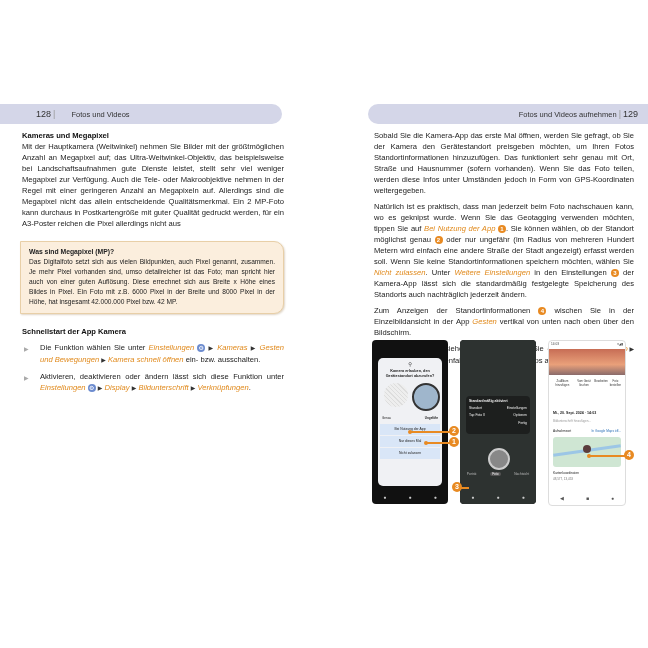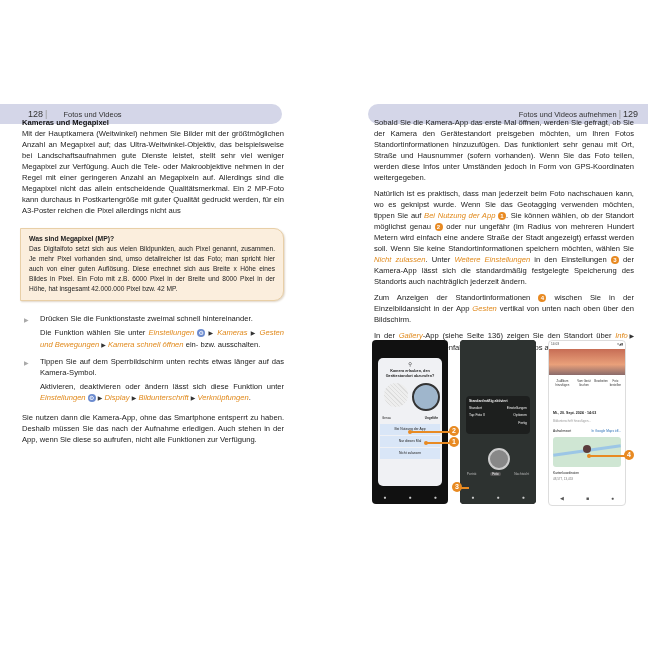--- a/index.html
+++ b/index.html
@@ -9,26 +9,26 @@
 
   .page { position:absolute; top:104px; }
   .page.left { left:0; width:324px; }
   .page.right { left:324px; width:324px; }
 
   .header { position:absolute; height:20px; background:#d4d6e8; display:flex; align-items:center;
             font-size:7.5px; color:#333; }
   .left .header { left:0; top:0; width:282px; border-radius:0 10px 10px 0; }
   .right .header { left:44px; top:0; width:280px; border-radius:10px 0 0 10px; justify-content:flex-end; }
   .pagenum { font-size:9px; color:#333; }
-  .left .pagenum { margin-left:28px; margin-right:14px; }
+  .left .pagenum { margin-left:36px; margin-right:14px; }
   .right .sec { }
   .right .pagenum { margin-right:10px; }
   .bar { color:#999; margin:0 2px; }
 
-  .content { position:absolute; top:13px; font-size:7.6px; line-height:11px; text-align:justify; }
+  .content { position:absolute; top:26px; font-size:7.6px; line-height:11px; text-align:justify; }
   .left .content { left:22px; width:262px; }
   .right .content { left:50px; width:260px; }
 
   h3 { font-size:7.6px; font-weight:bold; margin:0; line-height:11px; color:#111; }
   p { margin:0 0 5px 0; }
   .em { color:#e0891b; font-style:italic; }
 
   .infobox { background:#fbeedd; border:1px solid #e8cfa7; border-radius:0 10px 10px 0; padding:5px 8px 6px 8px;
              margin:12px 0 12px -2px; font-size:6.6px; line-height:10px; box-shadow:1px 1px 2px #e0d6c8; }
   .infobox h4 { margin:0; font-size:6.8px; font-weight:bold; }
@@ -98,35 +98,33 @@
     </div>
     <div class="content">
       <h3>Kameras und Megapixel</h3>
       <p>Mit der Hauptkamera (Weitwinkel) nehmen Sie Bilder mit der größtmöglichen Anzahl an Megapixel auf; das Ultra-Weitwinkel-Objektiv, das beispielsweise bei Landschaftsaufnahmen gute Dienste leistet, stellt sehr viel weniger Megapixel zur Verfügung. Auch die Tele- oder Makroobjektive nehmen in der Regel mit einer geringeren Anzahl an Megapixeln auf. Allerdings sind die Megapixel nicht das allein entscheidende Qualitätsmerkmal. Ein 2 MP-Foto kann durchaus in Postkartengröße mit guter Qualität gedruckt werden, für ein A3-Poster reichen die Pixel allerdings nicht aus</p>
 
       <div class="infobox">
         <h4>Was sind Megapixel (MP)?</h4>
         <div>Das Digitalfoto setzt sich aus vielen Bildpunkten, auch Pixel genannt, zusammen. Je mehr Pixel vorhanden sind, umso detailreicher ist das Foto; man spricht hier auch von einer guten Auflösung. Diese errechnet sich aus Breite x Höhe eines Bildes in Pixel. Ein Foto mit z.B. 6000 Pixel in der Breite und 8000 Pixel in der Höhe, hat insgesamt 42.000.000 Pixel bzw. 42 MP.</div>
       </div>
 
+      <h3 style="margin-bottom:5px;">Schnellstart der App Kamera</h3>
 
       <ul class="steps">
         <li>
           <span class="tri">▶</span>
-          <span>Drücken Sie die Funktionstaste zweimal schnell hintereinander.</span>
           <span class="note"><span>Die Funktion wählen Sie unter </span><span class="em">Einstellungen</span> <span class="gear">⚙</span> <span class="arr">▶</span> <span class="em">Kameras</span> <span class="arr">▶</span> <span class="em">Gesten und Bewegungen</span> <span class="arr">▶</span> <span class="em">Kamera schnell öffnen</span><span> ein- bzw. ausschalten.</span></span>
         </li>
         <li>
           <span class="tri">▶</span>
-          <span>Tippen Sie auf dem Sperrbildschirm unten rechts etwas länger auf das Kamera-Symbol.</span>
           <span class="note"><span>Aktivieren, deaktivieren oder ändern lässt sich diese Funktion unter </span><span class="em">Einstellungen</span> <span class="gear">⚙</span> <span class="arr">▶</span> <span class="em">Display</span> <span class="arr">▶</span> <span class="em">Bildunterschrift</span> <span class="arr">▶</span> <span class="em">Verknüpfungen</span><span>.</span></span>
         </li>
       </ul>
 
-      <p>Sie nutzen dann die Kamera-App, ohne das Smartphone entsperrt zu haben. Deshalb müssen Sie das nach der Aufnahme erledigen. Auch stehen in der App, wenn Sie diese so aufrufen, nicht alle Funktionen zur Verfügung.</p>
     </div>
   </div>
 
   <div class="page right">
     <div class="header">
       <span class="sec">Fotos und Videos aufnehmen</span>
       <span class="pagenum"><span class="bar">|</span><span>129</span></span>
     </div>
     <div class="content">
       <p>Sobald Sie die Kamera-App das erste Mal öffnen, werden Sie gefragt, ob Sie der Kamera den Gerätestandort preisgeben möchten, um Ihren Fotos Standortinformationen hinzuzufügen. Das funktioniert sehr genau mit Ort, Straße und Hausnummer (sofern vorhanden). Wenn Sie das Foto teilen, werden diese Infos unter Umständen jedoch in Form von GPS-Koordinaten weitergegeben.</p>

